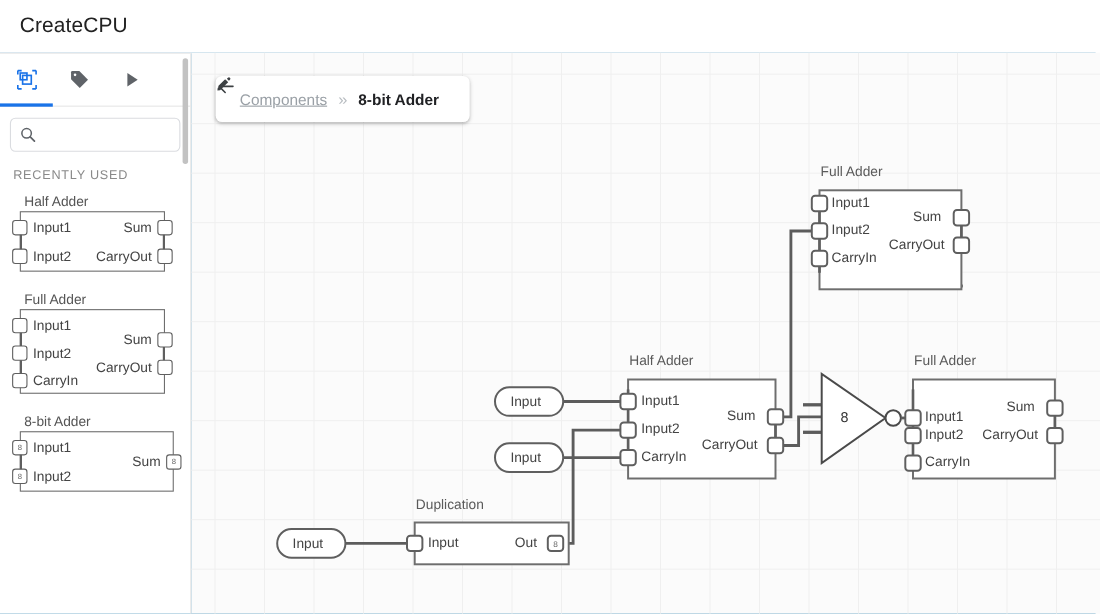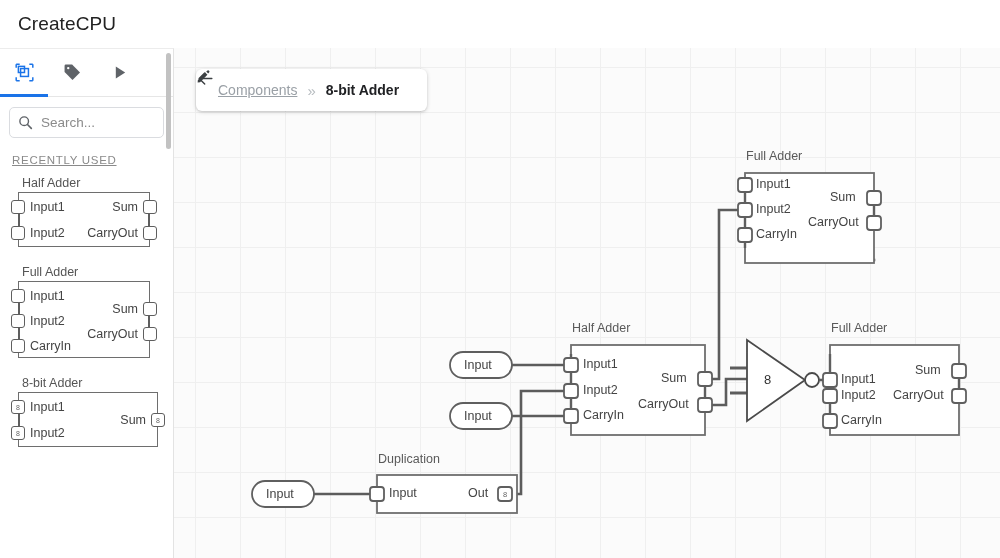--- a/index.html
+++ b/index.html
@@ -58,21 +58,20 @@
     border:none; outline:none; flex:1 1 auto;
     font-family:"Liberation Sans", sans-serif;
     font-size:13.5px; color:#333; background:transparent;
     padding:0;
   }
   .searchbox input::placeholder { color:#8b8b8b; }
 
   .section-label {
     font-size:11.5px; color:#8a8a8a; letter-spacing:0.7px;
     padding:16px 0 0 12px;
-    text-decoration:underline;
   }
 
   .palette { position:relative; padding:0 0 0 0; }
 
   .comp { position:relative; margin:10px 0 0 0; }
   .comp-title {
     font-size:12.5px; color:#555; padding-left:22px; margin-bottom:2px;
   }
   .comp-body {
     position:relative;
@@ -181,21 +180,20 @@
     </div>
 
     <div class="searchwrap">
       <div class="searchbox">
         <span class="sicon">
           <svg width="15" height="15" viewBox="0 0 16 16">
             <circle cx="6.6" cy="6.6" r="4.6" fill="none" stroke="#5f6368" stroke-width="1.5"></circle>
             <line x1="10.1" y1="10.1" x2="14.2" y2="14.2" stroke="#5f6368" stroke-width="1.7" stroke-linecap="round"></line>
           </svg>
         </span>
-        <input type="text" placeholder="Search..." style="">
       </div>
     </div>
 
     <div class="section-label">RECENTLY USED</div>
 
     <div class="palette">
 
       <div class="comp">
         <div class="comp-title">Half Adder</div>
         <div class="comp-body" style="width:132px;height:55px;">

